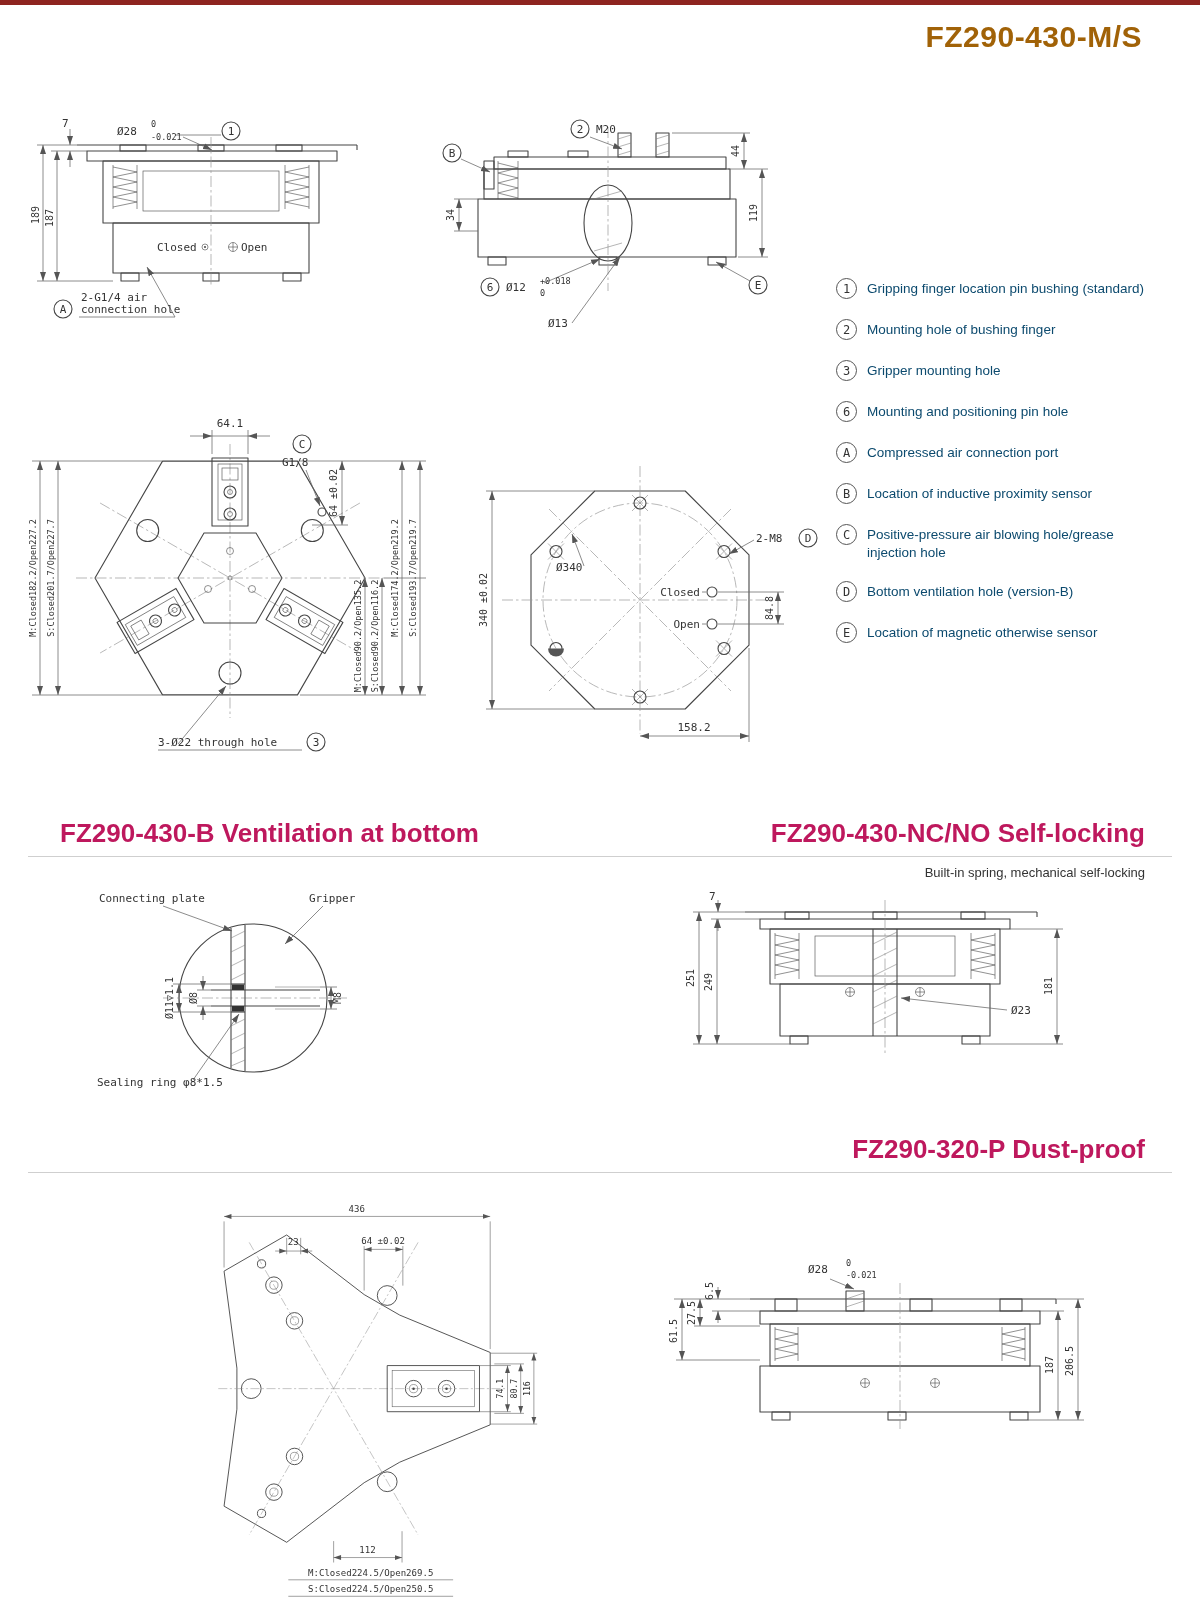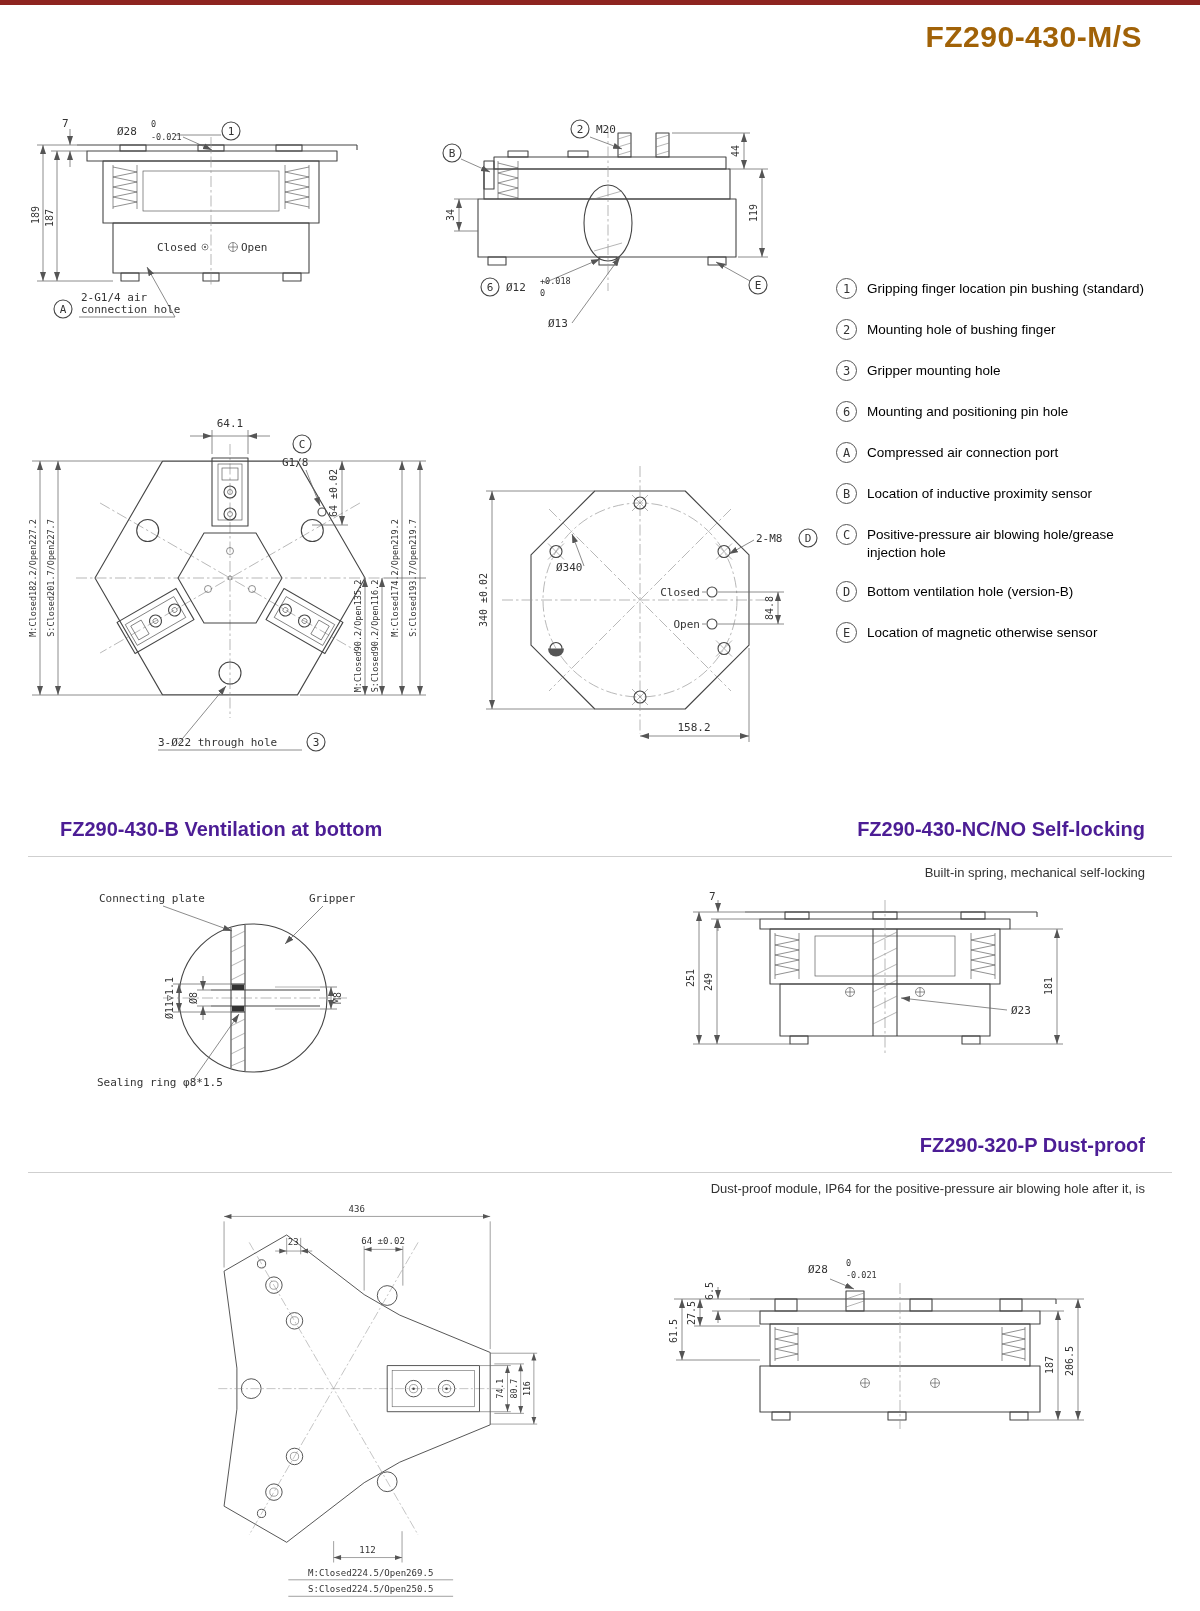--- a/index.html
+++ b/index.html
@@ -1,27 +1,27 @@
 <!DOCTYPE html>
 <html><head>
 <meta charset="utf-8">
 <style>
   *{margin:0;padding:0;box-sizing:border-box}
   html,body{background:#fff}
   body{width:1200px;height:1611px;position:relative;font-family:"Liberation Sans",sans-serif;overflow:hidden}
   .topbar{position:absolute;top:0;left:0;width:100%;height:5px;background:#8e2420}
   .doc-title{position:absolute;top:20px;right:58px;font-size:30px;font-weight:bold;color:#a16207;letter-spacing:.5px}
   .abs{position:absolute}
-  .sec-title{font-size:20px;font-weight:bold;color:#4c1d95;white-space:nowrap}
+  .sec-title{font-size:26px;font-weight:bold;color:#be185d;white-space:nowrap}
   .rule{position:absolute;left:28px;right:28px;border-top:1px solid #cfcfcf;height:0}
   .sub{font-size:13px;color:#333;text-align:right;line-height:1.4}
   .legend{position:absolute;left:836px;top:278px;width:330px}
   .legend-item{display:flex;align-items:flex-start;margin-bottom:20px}
   .legend-key{flex:0 0 auto;width:21px;height:21px;border:1.4px solid #555;border-radius:50%;display:flex;align-items:center;justify-content:center;font-size:12px;color:#333;margin-right:10px;font-family:"DejaVu Sans Mono",monospace}
-  .legend-label{font-size:13.5px;color:#000000;line-height:1.3;padding-top:2px}
+  .legend-label{font-size:13.5px;color:#0c4a6e;line-height:1.3;padding-top:2px}
   svg{overflow:visible}
   svg .l{stroke:#454545;stroke-width:1.1;fill:none;stroke-linejoin:round}
   svg .lt{stroke:#555;stroke-width:.65;fill:none}
   svg .d{stroke:#666;stroke-width:.75;fill:none}
   svg .c{stroke:#999;stroke-width:.7;fill:none;stroke-dasharray:11 3 2.5 3}
   svg .hz{stroke:#777;stroke-width:.55;fill:none}
   svg text{font-family:"DejaVu Sans Mono","Liberation Mono",monospace;fill:#333}
   svg .t{font-size:11px}
   svg .ts{font-size:8.5px}
   svg .tv{font-size:10px}
@@ -456,21 +456,20 @@
   <text class="tv" text-anchor="middle" x="29" y="92" transform="rotate(-90 29 92)">251</text>
   <text class="tv" text-anchor="middle" x="47" y="96" transform="rotate(-90 47 96)">249</text>
   <text class="tv" text-anchor="middle" x="387" y="100" transform="rotate(-90 387 100)">181</text>
   <text class="t" x="346" y="128">Ø23</text>
 </svg>
 </div>
 
 <div class="abs sec-title" style="right:55px;top:1134px">FZ290-320-P Dust-proof</div>
 <div class="rule" style="top:1172px"></div>
 <div class="abs sub" style="right:55px;top:1180px">
-  <div>Dust-proof module, IP64 for the positive-pressure air blowing hole after it, is</div>
 </div>
 
 <div class="abs" style="left:140px;top:1203px">
 <svg width="412" height="396" viewBox="0 0 500 480">
   <g>
     <polygon class="l" points="315.3,314.2 425,268.9 425,181.1 315.3,135.8 272.1,110.9 178,38.5 102,82.4 117.6,200.1 117.6,249.9 102,367.6 178,411.5 272.1,339.1"></polygon>
     <line class="c" x1="95" y1="225" x2="445" y2="225"></line>
     <line class="c" x1="132.5" y1="47.5" x2="337.5" y2="402.5"></line>
         <line class="c" x1="337.5" y1="47.5" x2="132.5" y2="402.5"></line>
     <rect class="l" x="300" y="197" width="112" height="56"></rect>

